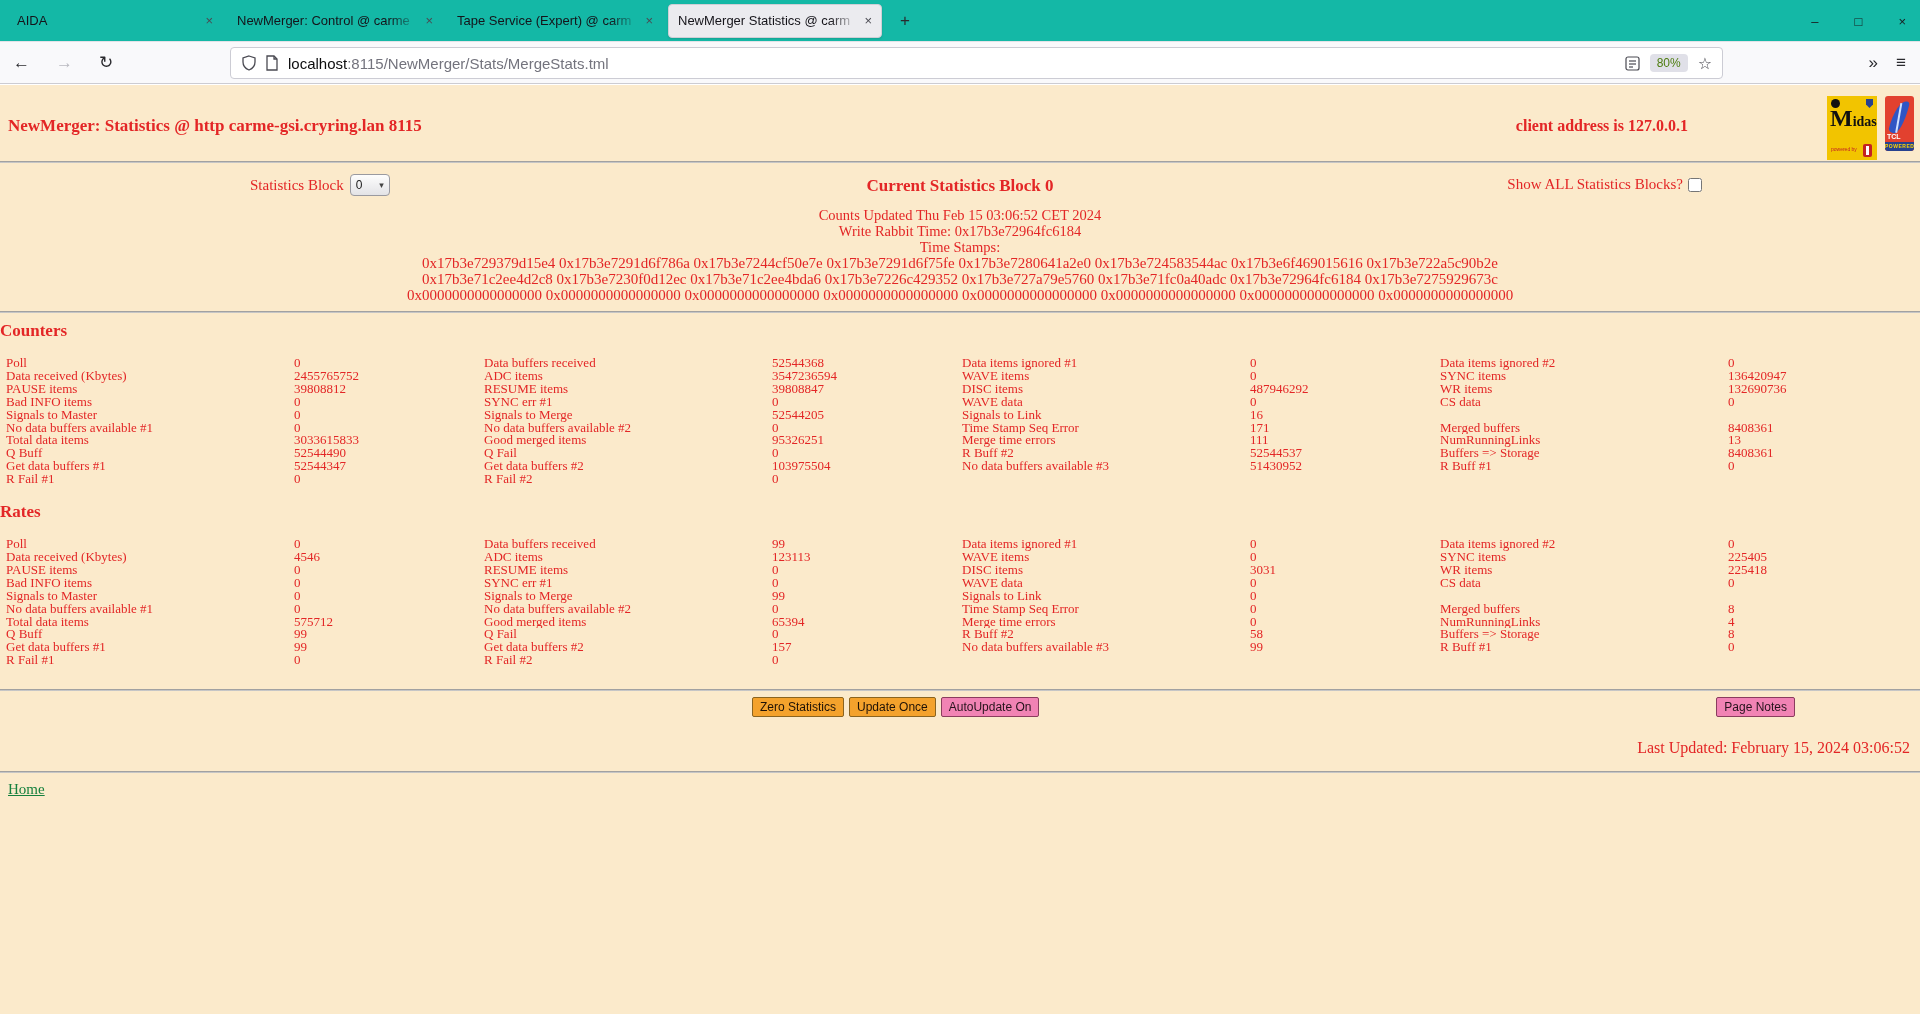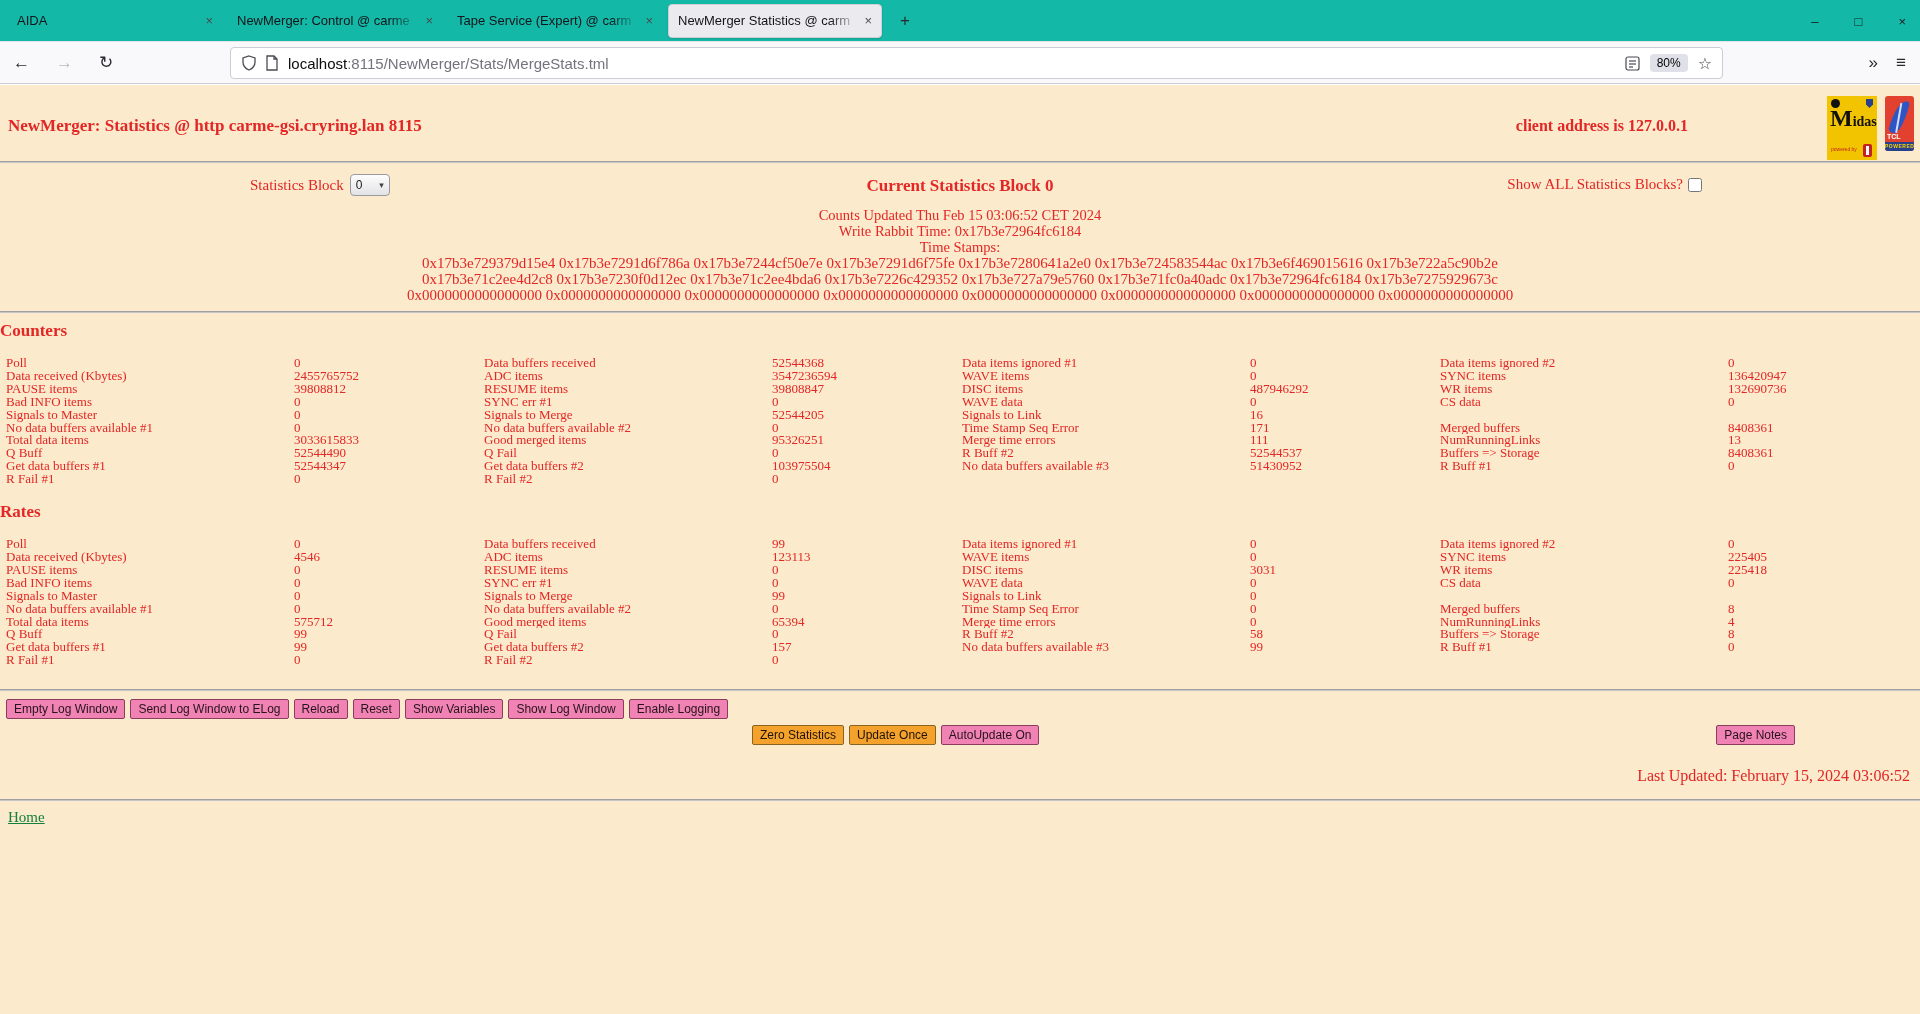--- a/index.html
+++ b/index.html
@@ -36,21 +36,21 @@
   .nav-ico { font-size:17px; color:#2a2a2e; padding:0 13px; }
   .nav-ico.disabled { color:#b9b9c0; }
   .urlbar {
     position:absolute; left:230px; top:5px; width:1493px; height:32px;
     background:#fff; border:1px solid #ccccd4; border-radius:4px;
     display:flex; align-items:center; padding:9px 10px; font-size:15px;
   }
   .url-host { color:#0c0c0d; }
   .url-path { color:#73737d; }
   .url-right { margin-left:auto; display:flex; align-items:center; gap:10px; }
-  .zoom-chip { background:#e0e0e8; border-radius:4px; padding:2px 7px; font-size:12px; color:#000000; }
+  .zoom-chip { background:#e0e0e8; border-radius:4px; padding:2px 7px; font-size:12px; color:#4d7c0f; }
   .star { font-size:16px; color:#4a4a52; }
   .navbar-right { position:absolute; right:8px; top:0; height:42px; display:flex; align-items:center; gap:18px; font-size:17px; color:#2a2a2e; padding-right:6px; }
   .ico-svg { display:inline-block; vertical-align:middle; }
   
   .page {
     position:absolute; left:0; right:0; top:85px; bottom:0;
     background:#fbeacb; color:#e32626;
     font-family:"Liberation Serif","DejaVu Serif",serif; overflow:hidden;
   }
   .page hr { border:none; height:2px; background:linear-gradient(#8f8f8f,#d8d8d8); margin:0; }
@@ -441,29 +441,20 @@
           <td class="val"></td>
           <td class="lbl"></td>
           <td class="val"></td>
         </tr>
       </tbody>
   </table>
 
   <div class="gap6"></div>
   <hr>
 
-  <div class="button-row">
-      <button class="pbtn">Empty Log Window</button>
-      <button class="pbtn">Send Log Window to ELog</button>
-      <button class="pbtn">Reload</button>
-      <button class="pbtn">Reset</button>
-      <button class="pbtn">Show Variables</button>
-      <button class="pbtn">Show Log Window</button>
-      <button class="pbtn">Enable Logging</button>
-    </div>
 
   <div class="stat-row">
     <div class="stat-buttons">
         <button class="obtn">Zero Statistics</button>
         <button class="obtn">Update Once</button>
         <button class="pbtn">AutoUpdate On</button>
       </div>
     <div class="page-notes-wrap">
       <button class="pbtn">Page Notes</button>
     </div>

